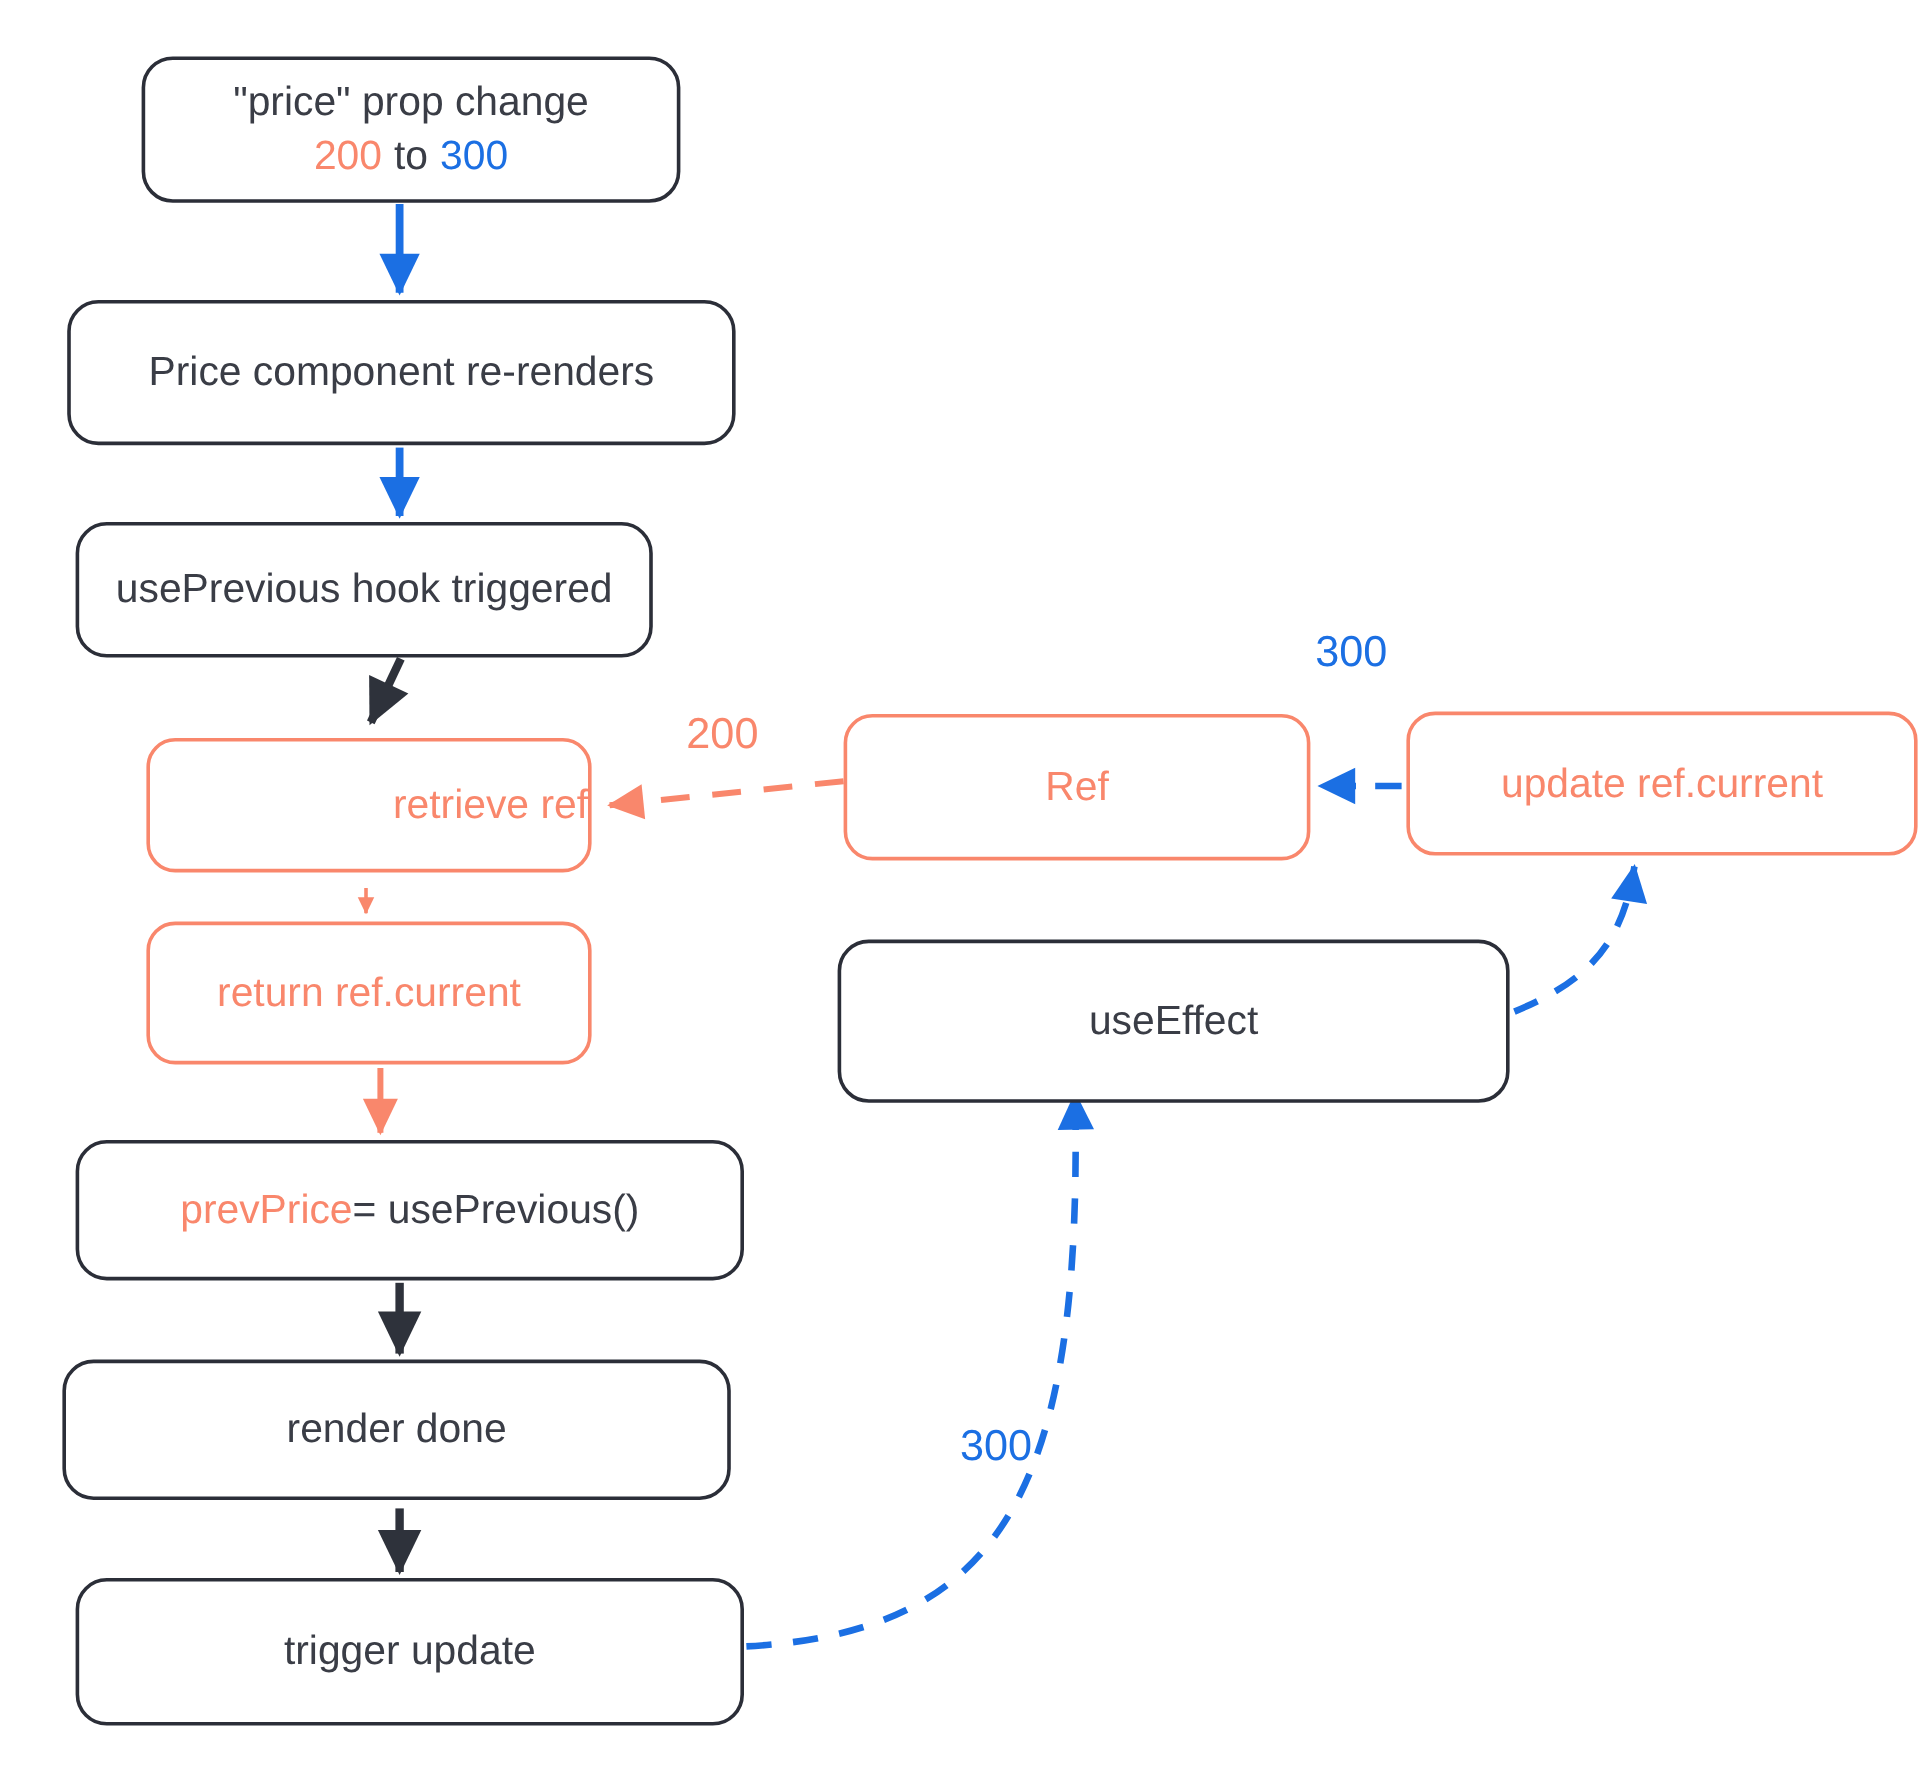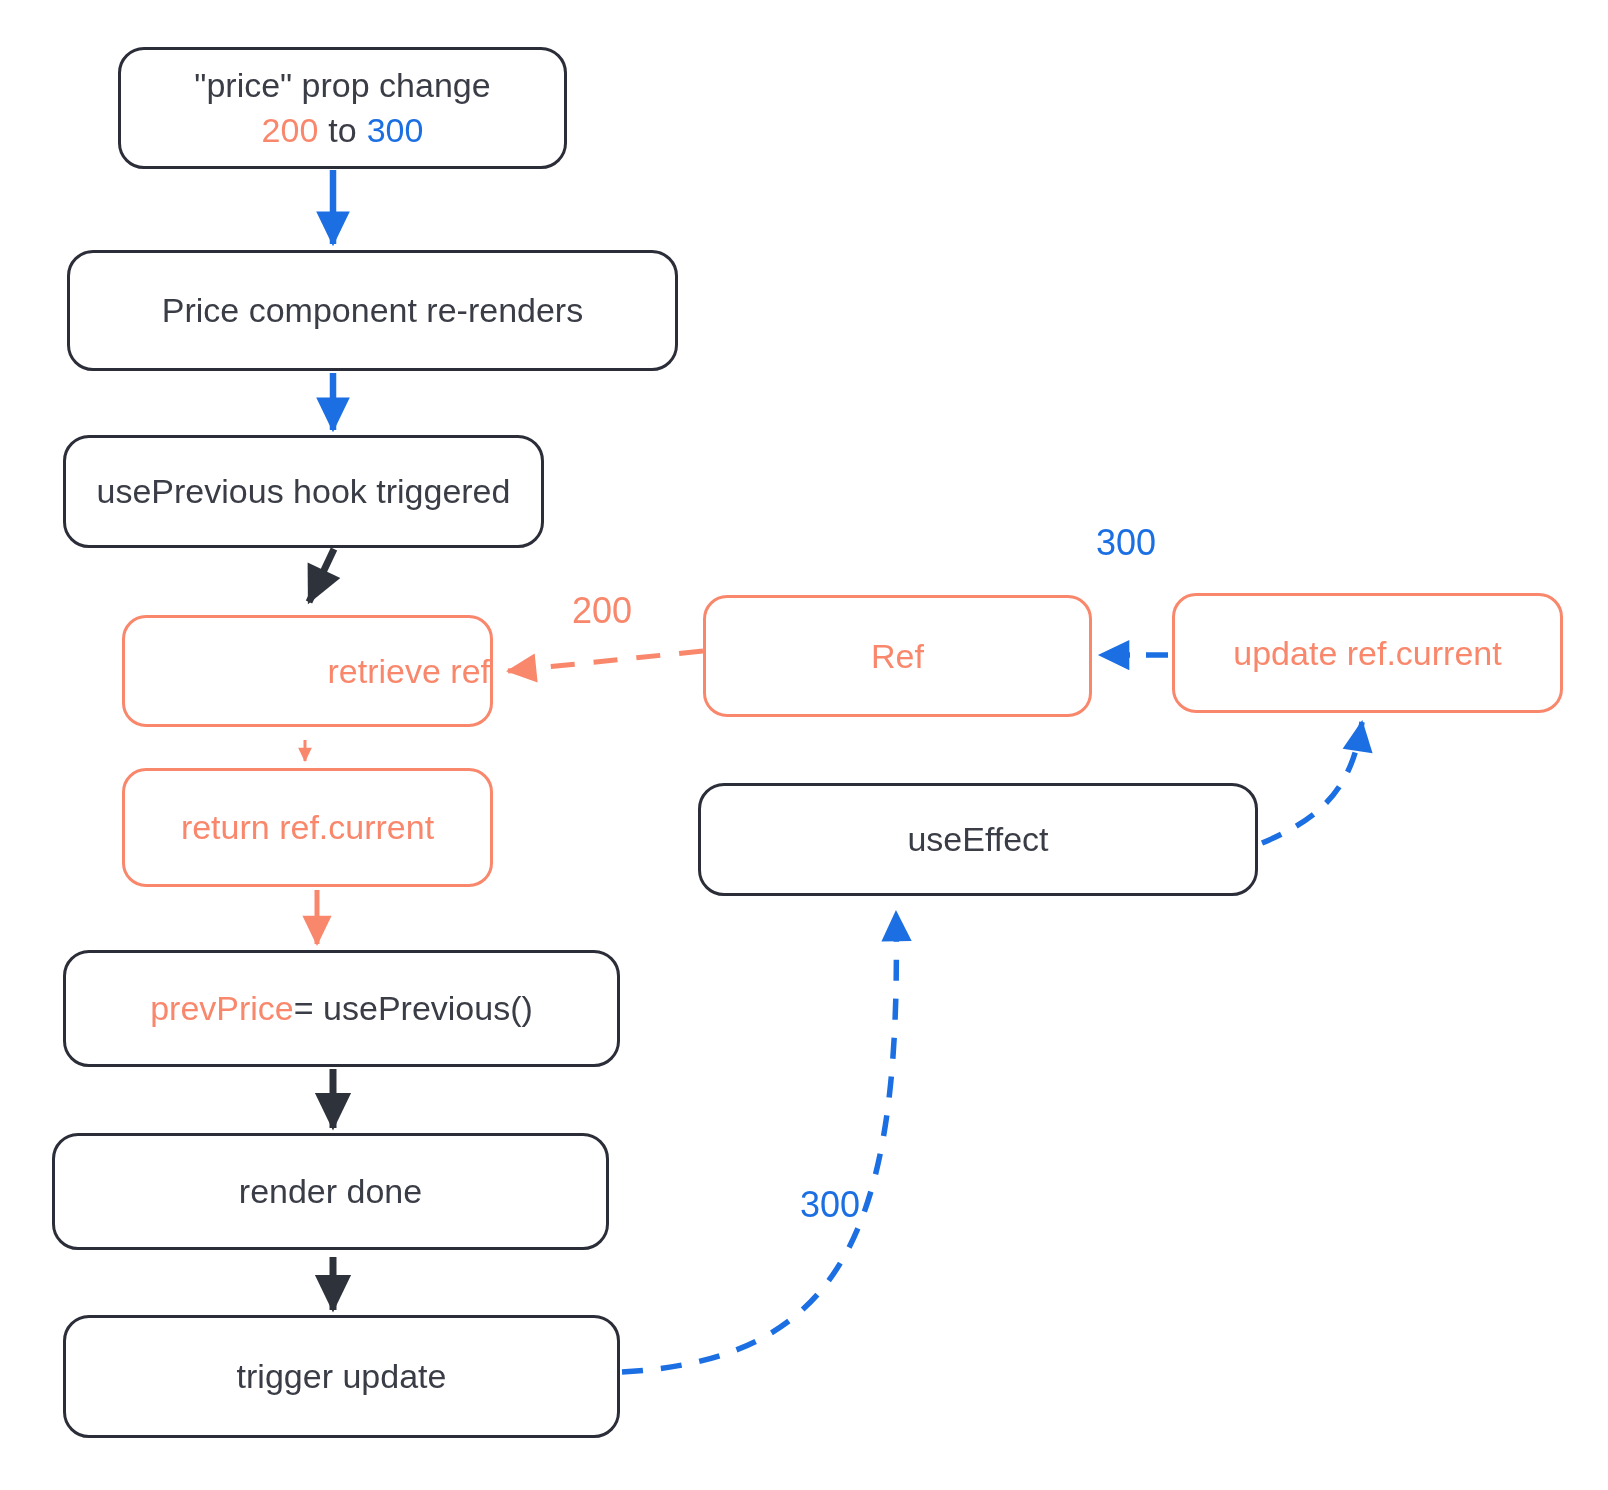--- a/index.html
+++ b/index.html
@@ -76,21 +76,21 @@
 
   <div class="node twoline" style="left:118px;top:47px;width:449px;height:122px;">
     <div>"price" prop change</div>
     <div class="row2">
       <span class="t-salmon">200</span>
       <span class="t-dark">to</span>
       <span class="t-blue">300</span>
     </div>
   </div>
 
-  <div class="node" style="left:67px;top:250px;width:611px;height:121px;">
+  <div class="node" style="left:56px;top:250px;width:557px;height:121px;">
     <span>Price component re-renders</span>
   </div>
 
   <div class="node" style="left:63px;top:435px;width:481px;height:113px;">
     <span>usePrevious hook triggered</span>
   </div>
 
   <div class="node salmon" style="left:122px;top:615px;width:371px;height:112px;justify-content:flex-end;">
     <span>retrieve ref</span>
   </div>
@@ -109,25 +109,25 @@
   </div>
 
   <div class="node" style="left:63px;top:1315px;width:557px;height:123px;">
     <span>trigger update</span>
   </div>
 
   <div class="node salmon" style="left:703px;top:595px;width:389px;height:122px;">
     <span>Ref</span>
   </div>
 
-  <div class="node salmon" style="left:1172px;top:593px;width:391px;height:120px;">
+  <div class="node salmon" style="left:1172px;top:593px;width:426px;height:120px;">
     <span>update ref.current</span>
   </div>
 
-  <div class="node" style="left:698px;top:783px;width:560px;height:113px;">
+  <div class="node" style="left:698px;top:783px;width:560px;height:136px;">
     <span>useEffect</span>
   </div>
 
   <div class="edge-label salmon" style="left:554px;top:590px;">200</div>
   <div class="edge-label blue" style="left:1078px;top:522px;">300</div>
   <div class="edge-label blue" style="left:782px;top:1184px;">300</div>
 
 </div>
 
 </body></html>

